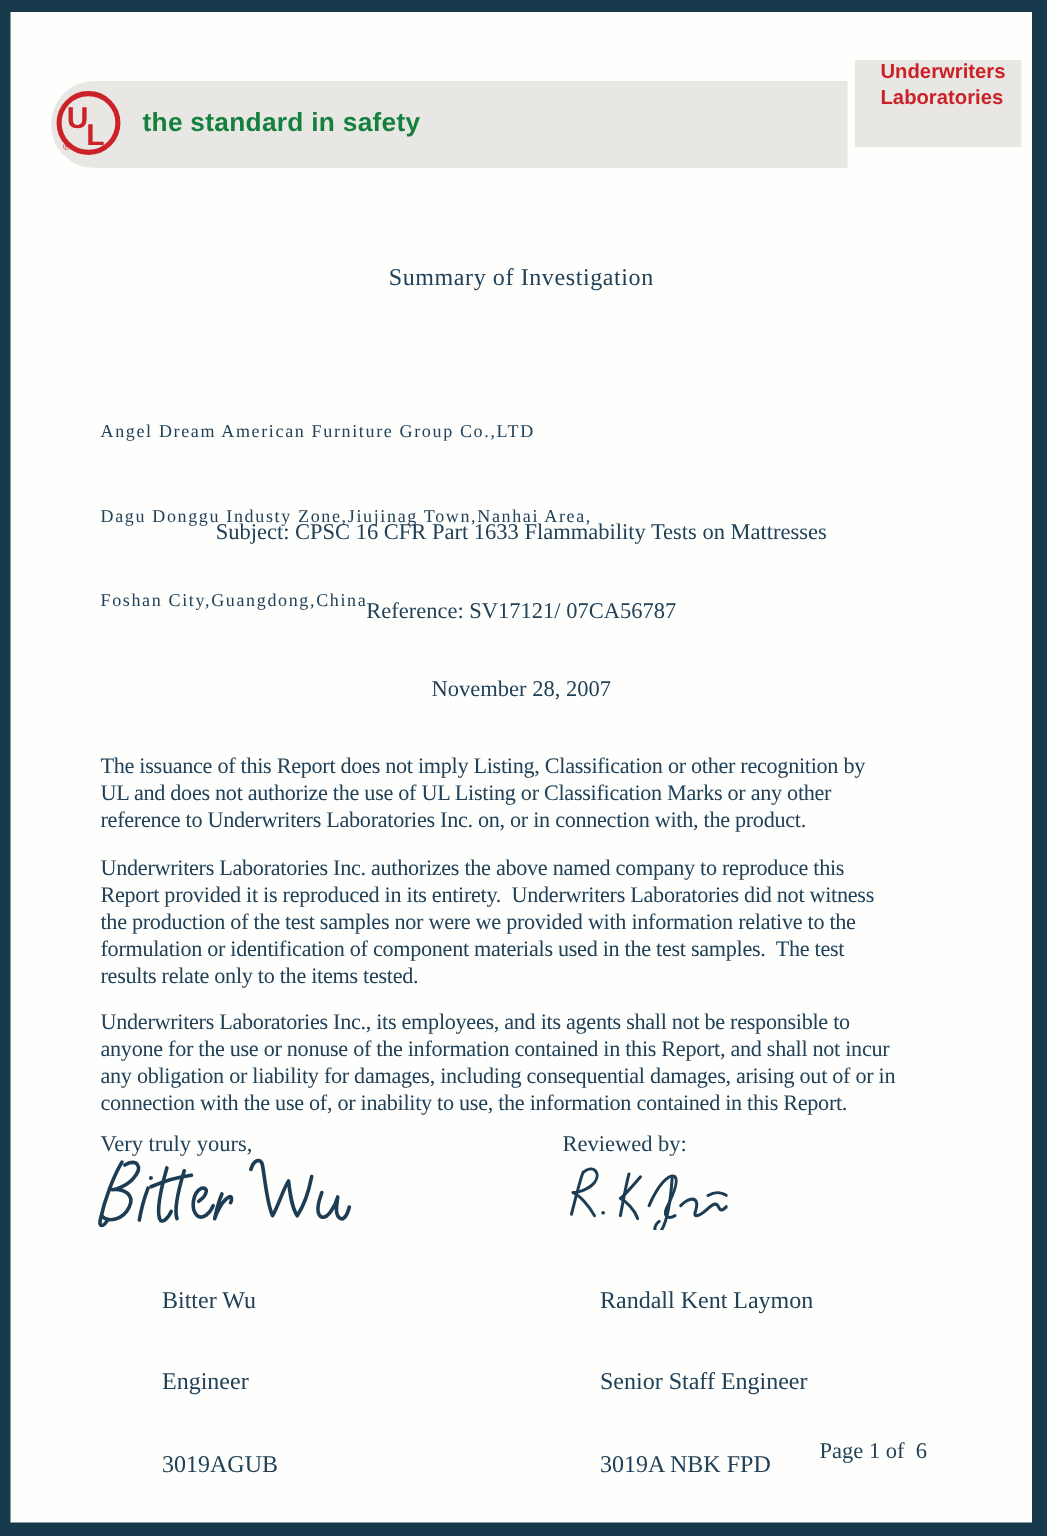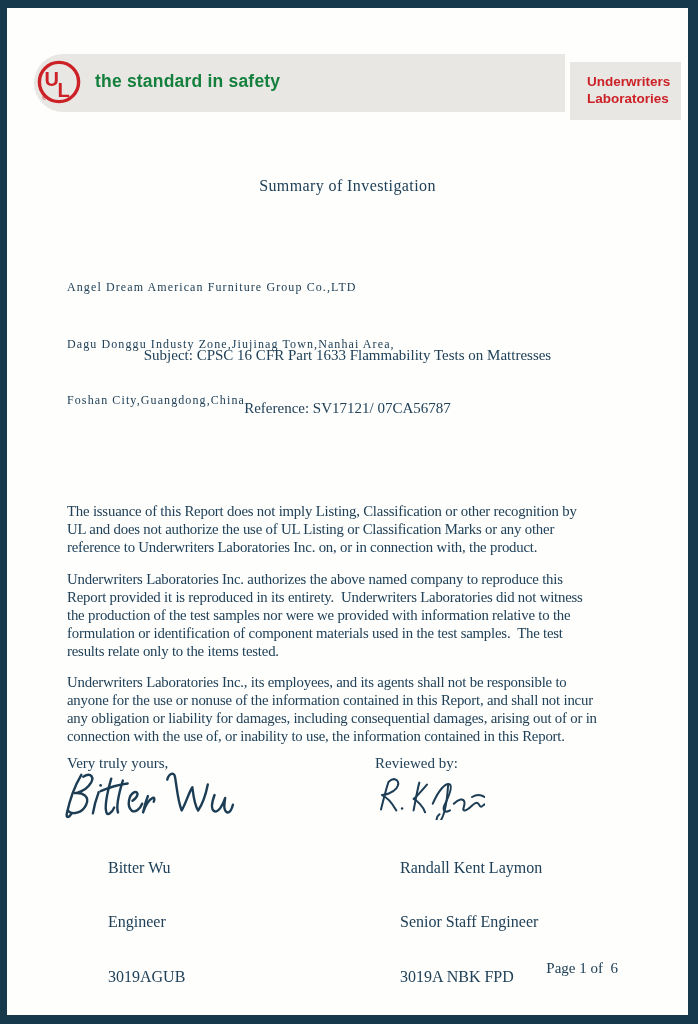--- a/index.html
+++ b/index.html
@@ -19,22 +19,22 @@
     background:#e8e7e4; border-radius:29px 0 0 29px;
   }
   .logo-svg { position:absolute; left:2px; top:5px; }
   .tagline {
     position:absolute; left:61px; top:17px;
     font-family:"Liberation Sans","DejaVu Sans",sans-serif;
     font-weight:bold; font-size:17.5px; color:#15803d; letter-spacing:0.2px;
     white-space:pre;
   }
   .band-right {
-    position:absolute; left:563px; top:54px; width:111px; height:58px;
-    background:#e8e7e4; padding:12px 0 0 17px;
+    position:absolute; left:563px; top:32px; width:111px; height:58px;
+    background:#e8e7e4; padding:0 0 0 17px;
   }
   .band-right div {
     font-family:"Liberation Sans","DejaVu Sans",sans-serif;
     font-weight:bold; font-size:13.5px; line-height:16.5px; color:#cc2127;
     white-space:pre;
   }
   
   .centered { position:absolute; left:0; width:100%; text-align:center; white-space:pre; }
   .title-line { top:169px; font-size:16px; letter-spacing:0.4px; }
   .for-line  { top:202px; font-size:16px; }
@@ -90,20 +90,21 @@
 
     <div class="recipient">
       <div>Angel Dream American Furniture Group Co.,LTD</div>
       <div>Dagu Donggu Industy Zone,Jiujinag Town,Nanhai Area,</div>
       <div>Foshan City,Guangdong,China</div>
     </div>
 
     <div class="centered subject-block">
       <div>Subject: CPSC 16 CFR Part 1633 Flammability Tests on Mattresses</div>
       <div>Reference: SV17121/ 07CA56787</div>
+      <div>November 28, 2007</div>
     </div>
 
     <div class="para p4">Underwriters Laboratories Inc. authorizes the above named company to reproduce this
 Report provided it is reproduced in its entirety.  Underwriters Laboratories did not witness
 the production of the test samples nor were we provided with information relative to the
 formulation or identification of component materials used in the test samples.  The test
 results relate only to the items tested.</div>
     <div class="para p3">The issuance of this Report does not imply Listing, Classification or other recognition by
 UL and does not authorize the use of UL Listing or Classification Marks or any other
 reference to Underwriters Laboratories Inc. on, or in connection with, the product.</div>

